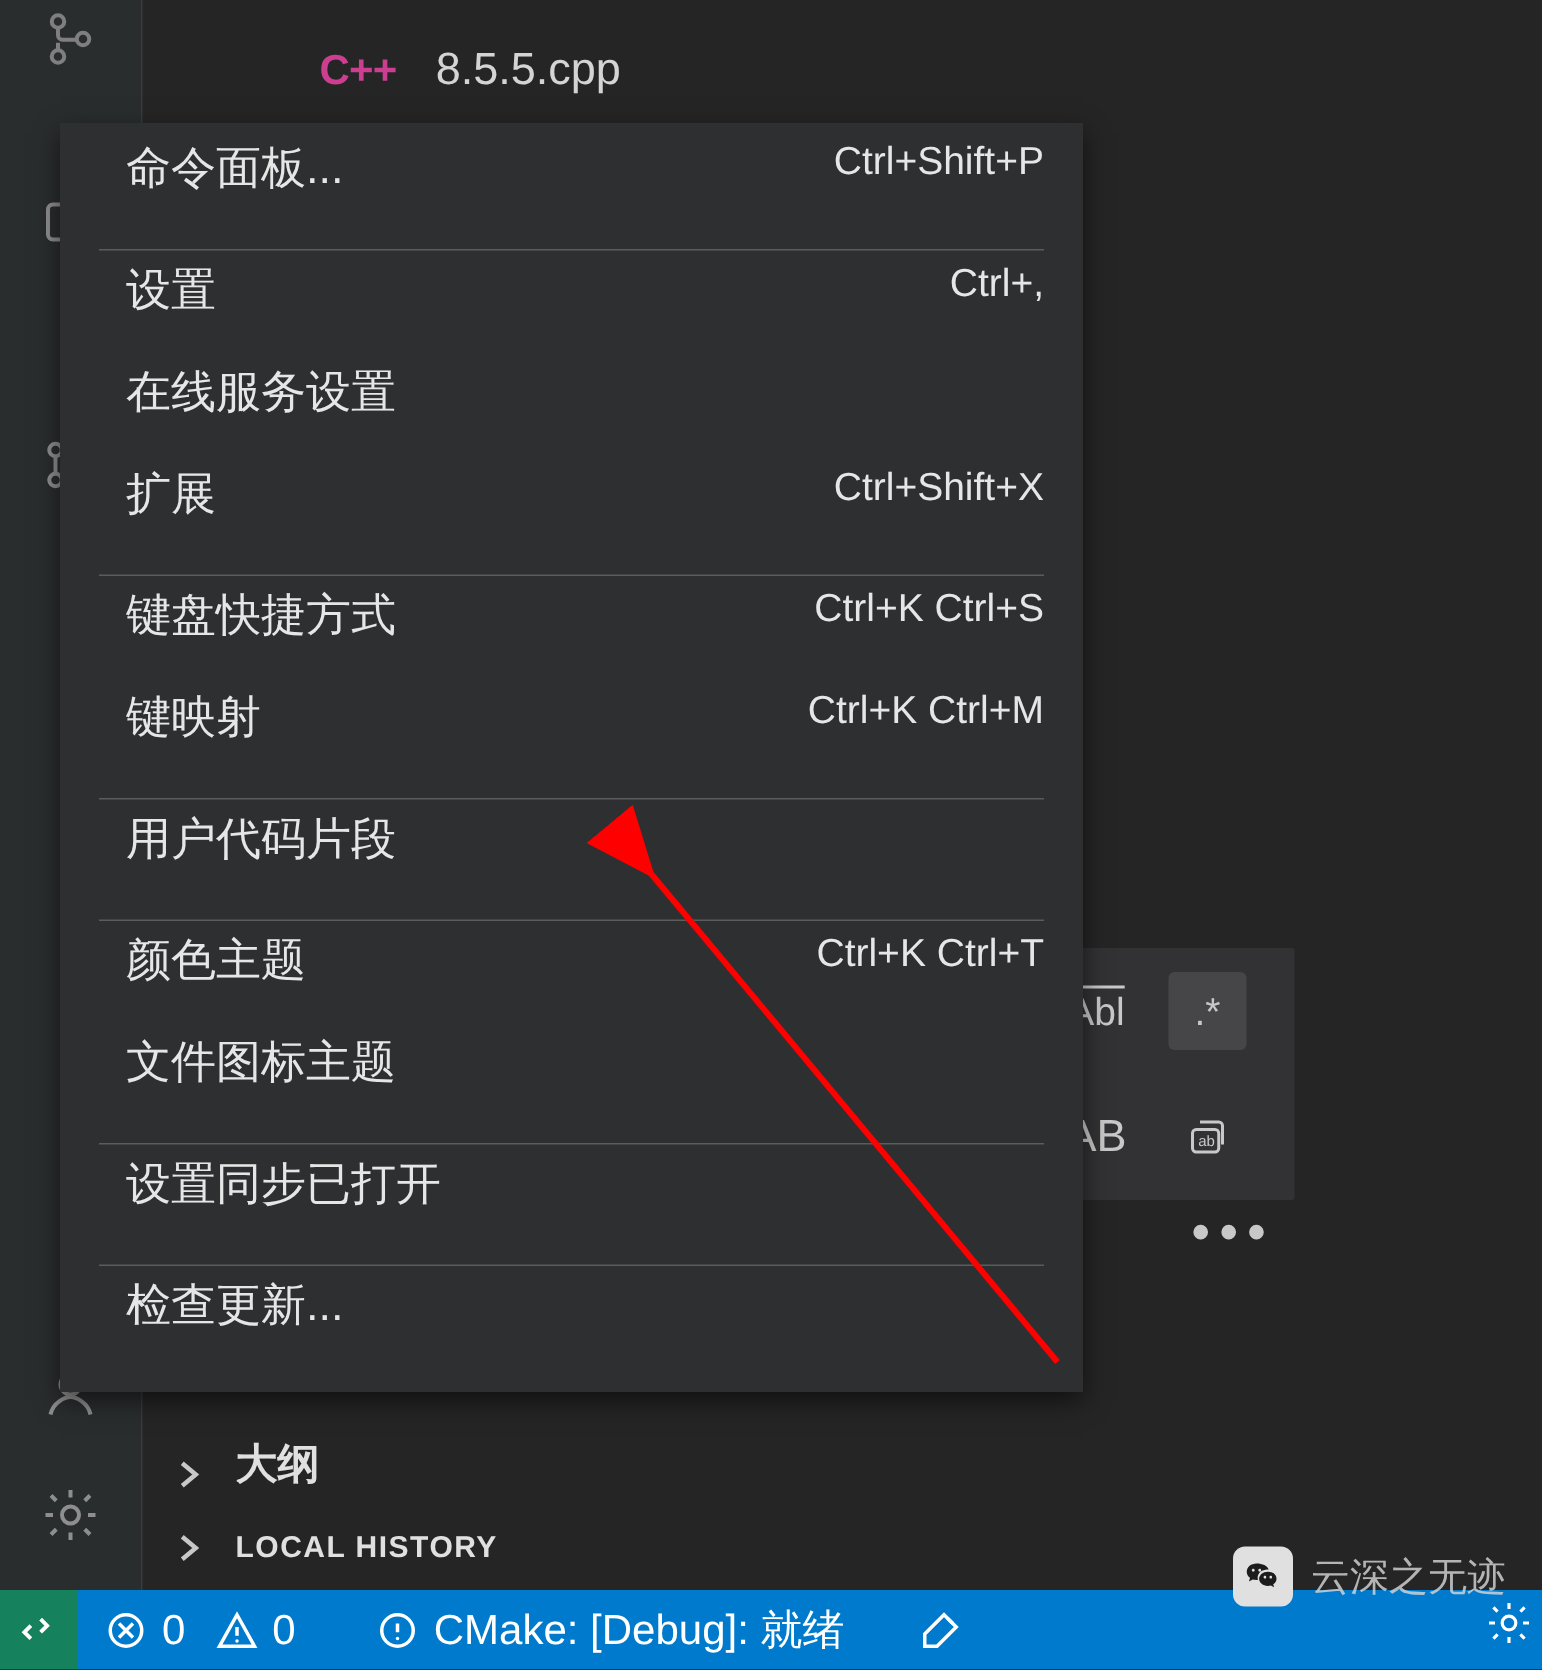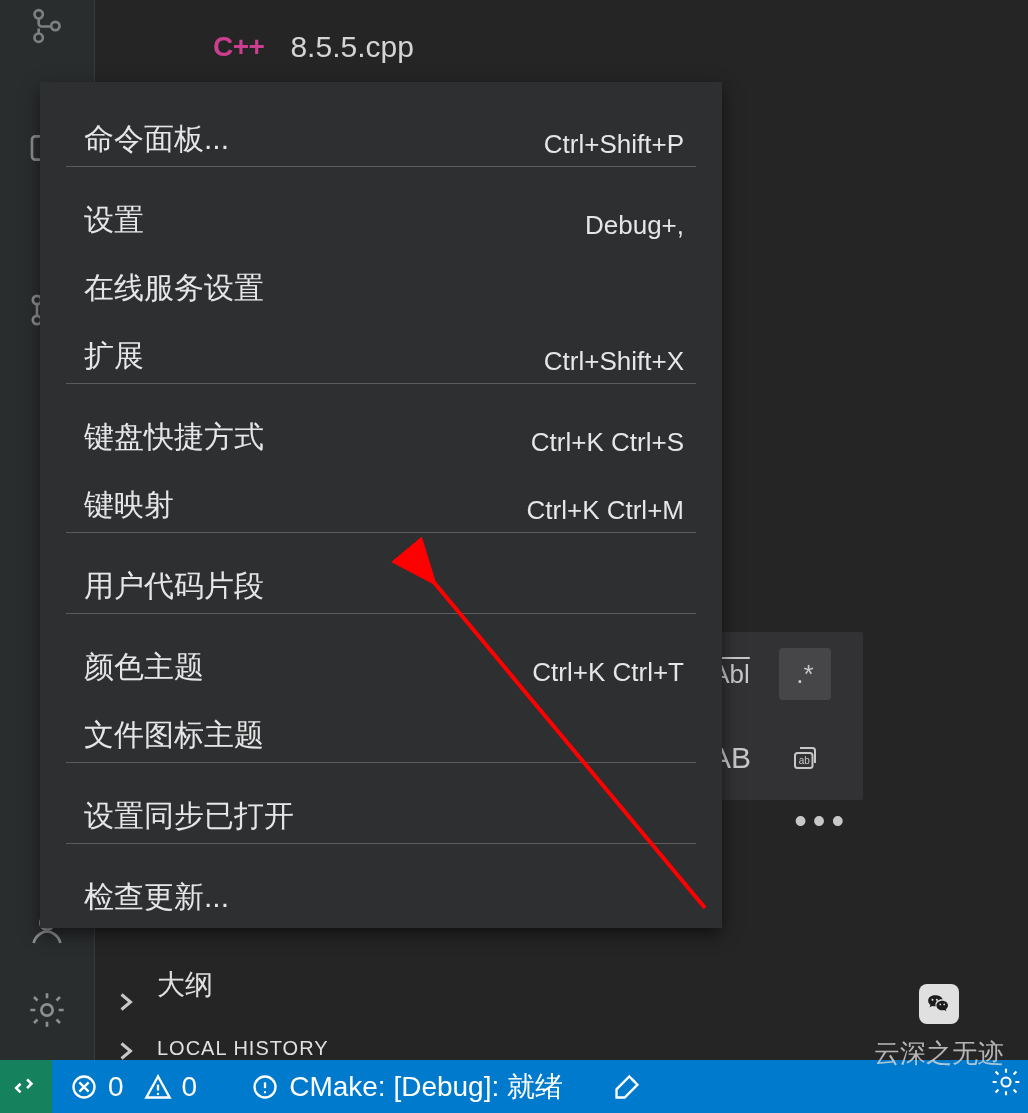--- a/index.html
+++ b/index.html
@@ -62,26 +62,26 @@
       font-size: 28px;
       letter-spacing: -0.5px;
     }
     .outline-area {
       position: absolute;
       bottom: 0; left: 0; right: 0;
     }
     .outline-row {
       height: 56px;
       display: flex;
-      align-items: flex-end;
+      align-items: center;
       gap: 22px;
       padding-left: 22px;
       font-size: 28px;
       color: #e0e0e0;
-      font-weight: 400;
+      font-weight: 700;
     }
     .outline-row.history { font-size: 20px; letter-spacing: 1px; }
     .chev { width: 18px; height: 18px; }
     .chev svg { stroke: #c8c8c8; stroke-width: 2; fill: none; }
 
     .search-widget {
       position: absolute;
       right: 165px;
       top: 632px;
       width: 155px;
@@ -126,23 +126,23 @@
       left: 40px;
       top: 82px;
       width: 682px;
       background: #2d2f30;
       box-shadow: 0 6px 16px rgba(0,0,0,0.55);
       padding: 10px 0;
     }
     .menu-item {
       height: 68px;
       display: flex;
-      align-items: flex-end;
+      align-items: flex-start;
       justify-content: space-between;
-      padding: 0 38px 0 44px;
+      padding: 0 26px 0 44px;
       font-size: 30px;
       color: #e6e6e6;
       white-space: nowrap;
     }
     .menu-item .shortcut { color: #e6e6e6; font-size: 26px; }
     .menu-sep {
       height: 1px;
       background: #5c5c5c;
       margin: 6px 26px;
     }
@@ -187,21 +187,20 @@
       position: absolute;
       right: 14px;
       bottom: 36px;
       display: flex;
       align-items: center;
       gap: 12px;
       color: #d8d8d8cc;
       font-size: 26px;
       background: rgba(0,0,0,0.0);
       padding: 6px 10px;
-      flex-direction: column;
     }
     .watermark .wm-icon {
       width: 40px; height: 40px;
       border-radius: 8px;
       background: #e0e0e0;
       display: flex; align-items: center; justify-content: center;
     }
     .watermark .wm-icon svg { fill:#1c1c1c; }
   </style>
 </head>
@@ -294,21 +293,21 @@
 <div class="ellipsis-row">•••</div>
 
 <div class="context-menu" id="ctxmenu">
     <div class="menu-item">
       <span>命令面板...</span>
       <span class="shortcut">Ctrl+Shift+P</span>
     </div>
     <div class="menu-sep"></div>
     <div class="menu-item">
       <span>设置</span>
-      <span class="shortcut">Debug+,</span>
+      <span class="shortcut">Ctrl+,</span>
     </div>
     <div class="menu-item">
       <span>在线服务设置</span>
       <span class="shortcut"></span>
     </div>
     <div class="menu-item">
       <span>扩展</span>
       <span class="shortcut">Ctrl+Shift+X</span>
     </div>
     <div class="menu-sep"></div>

